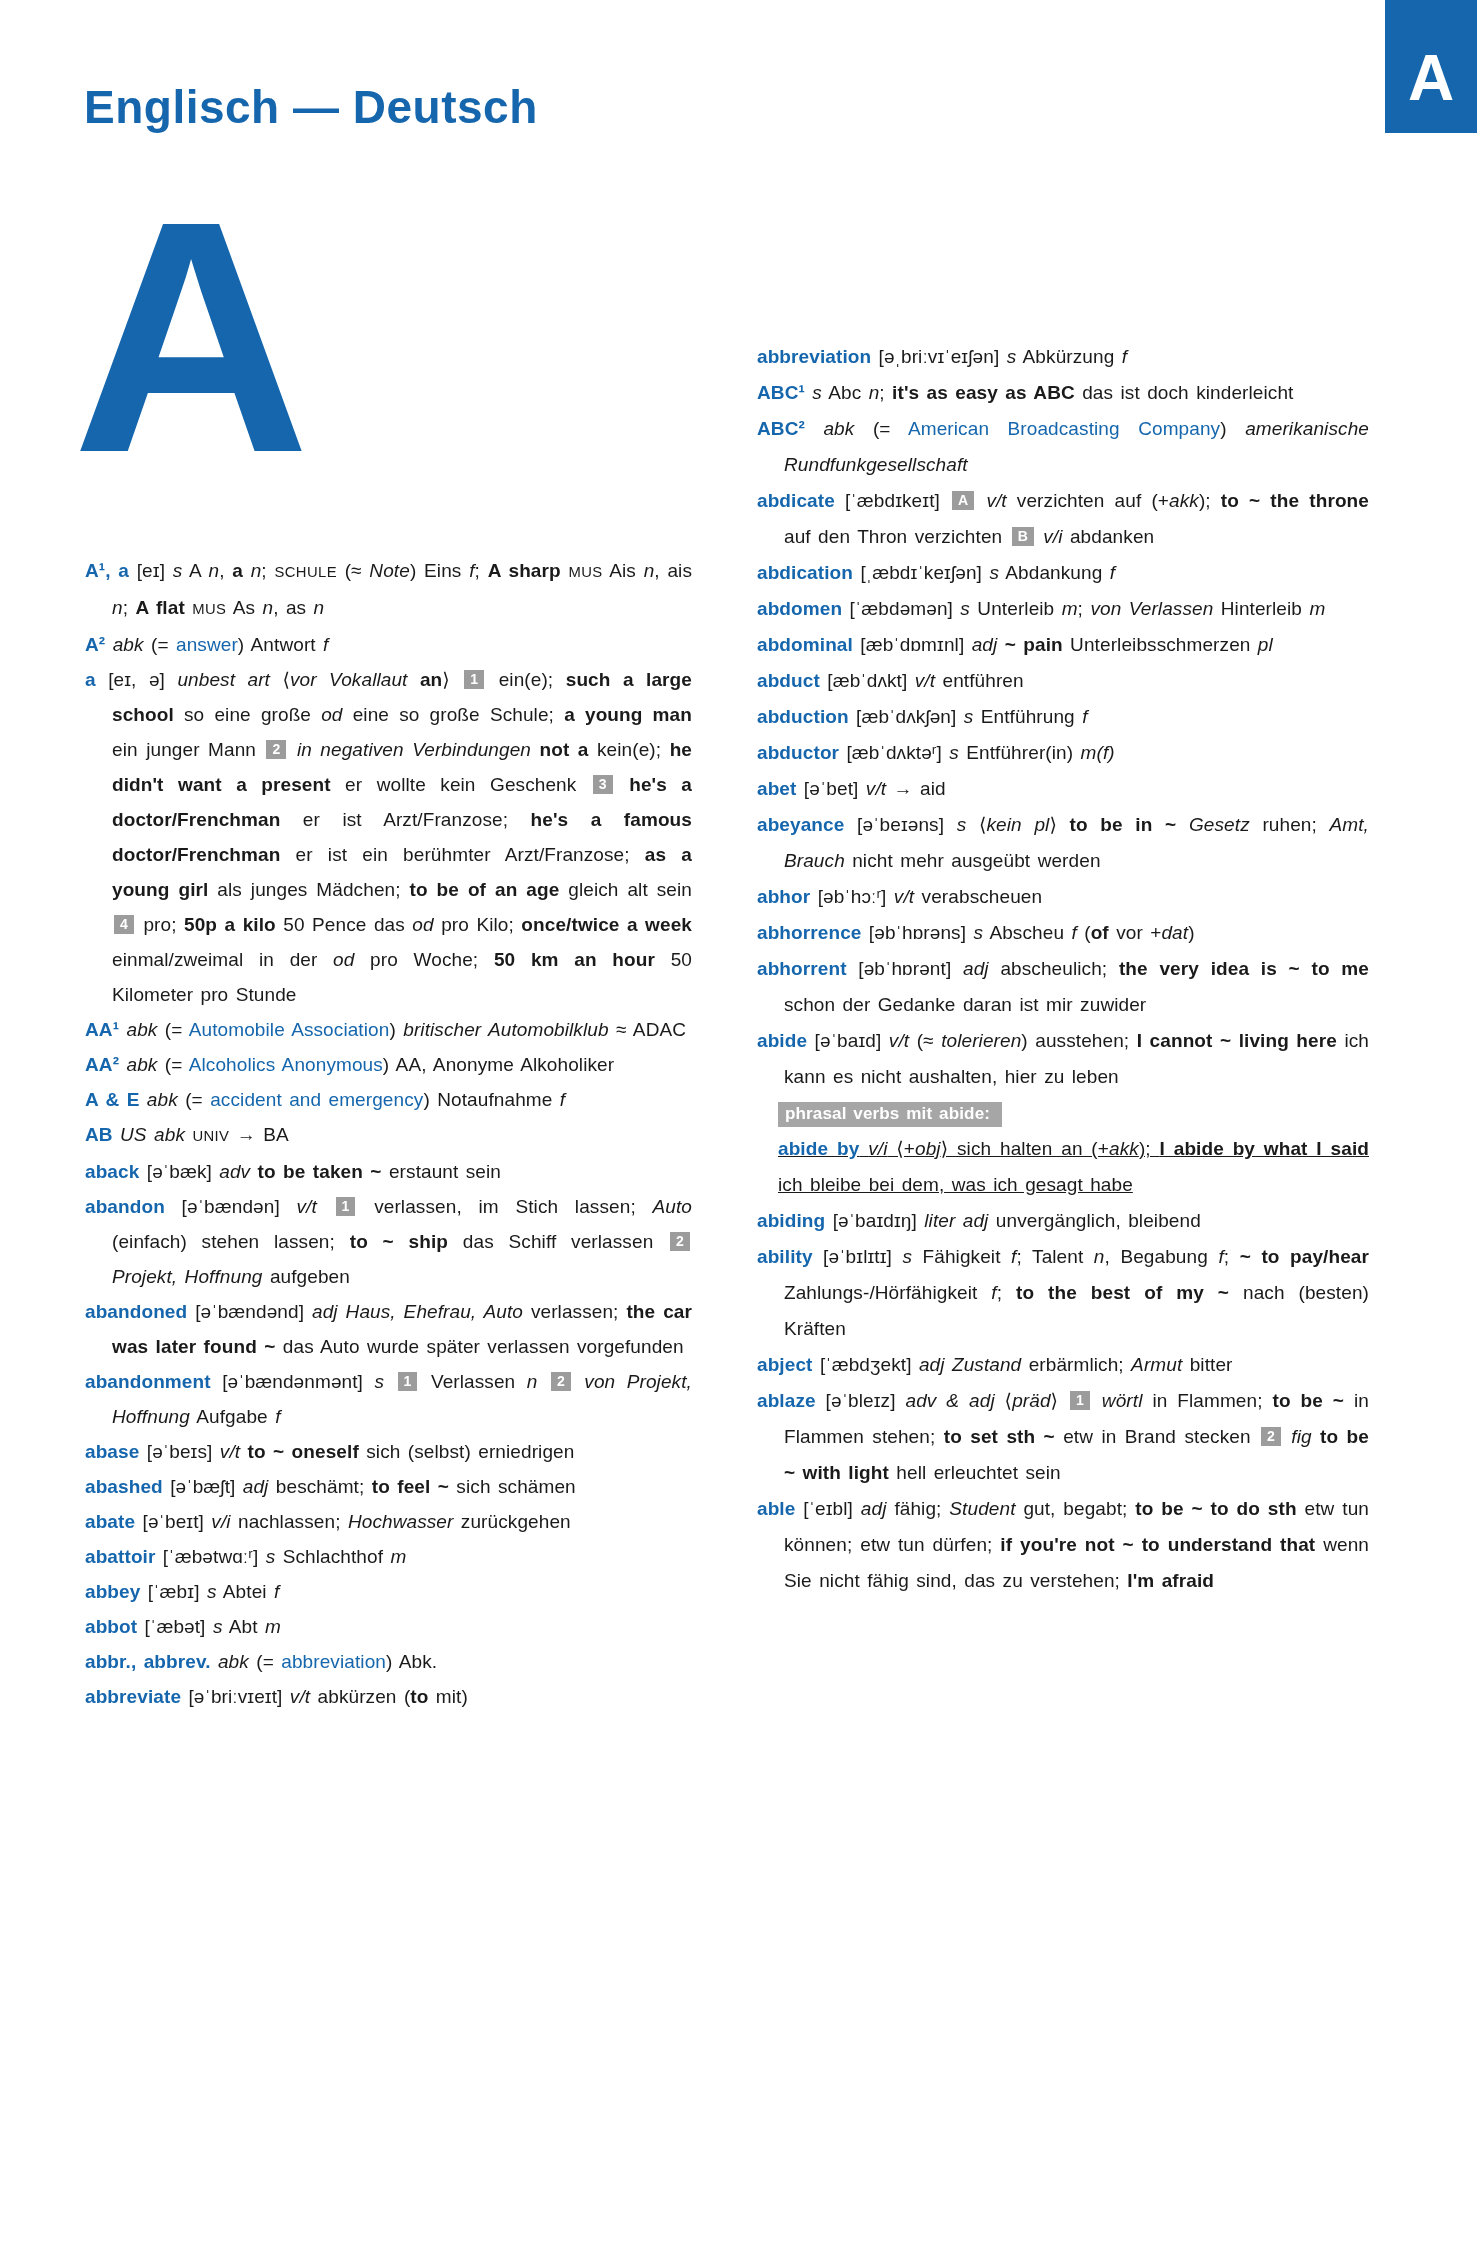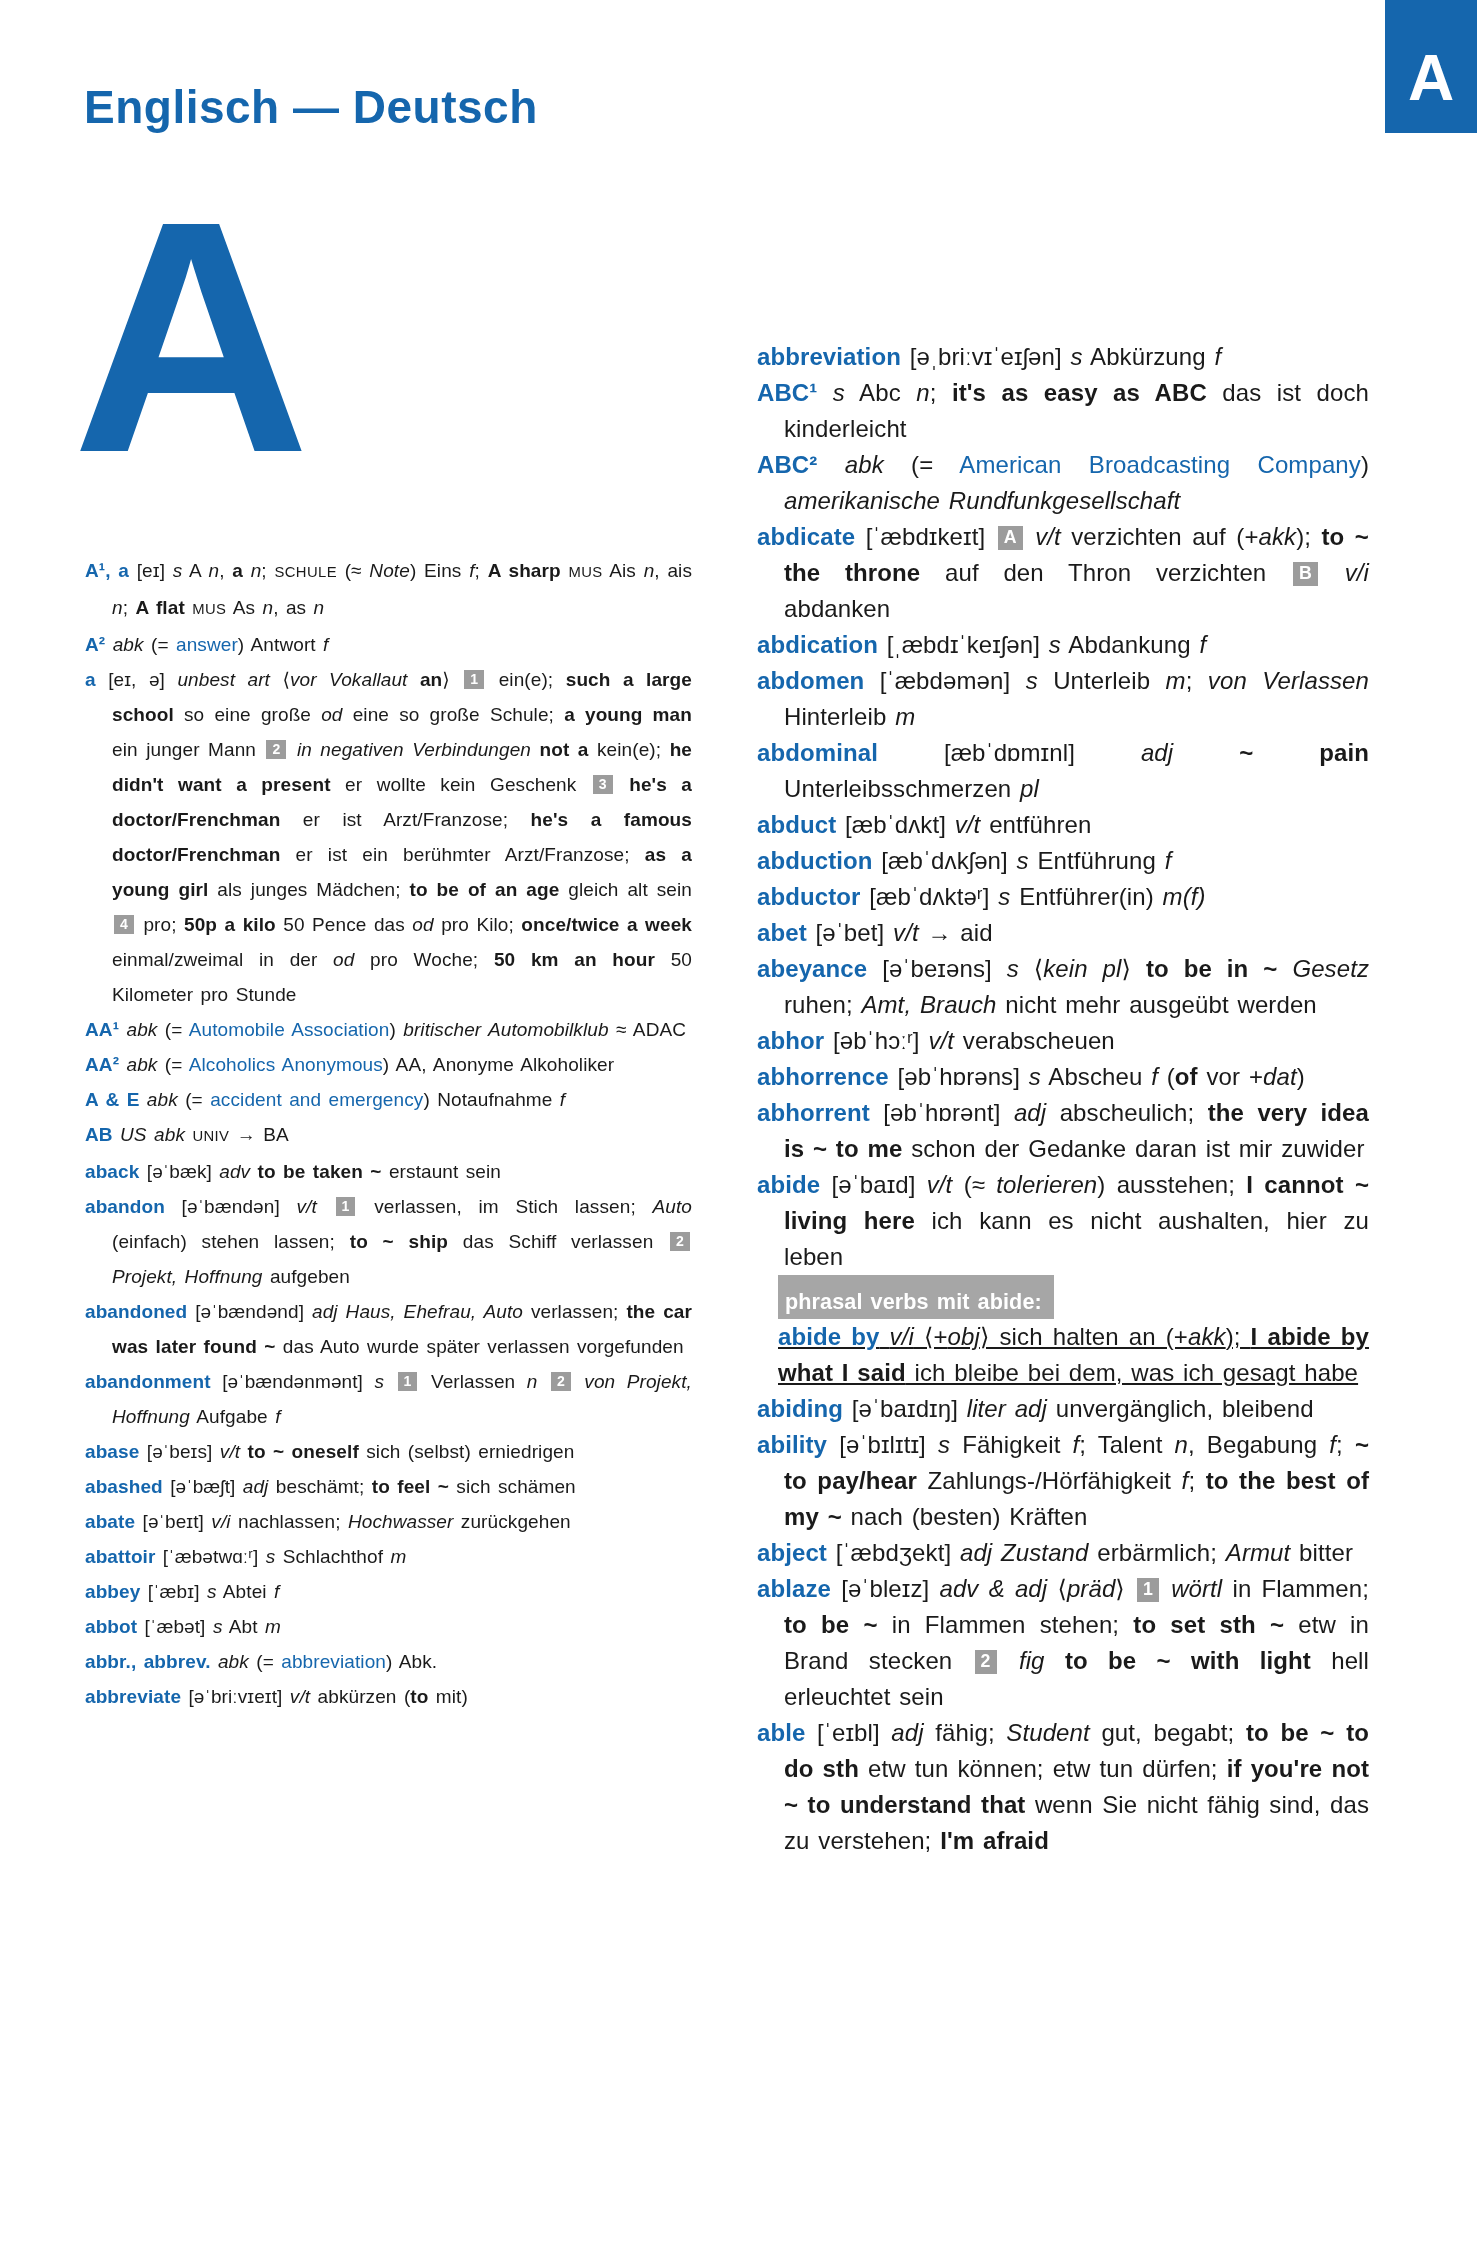--- a/index.html
+++ b/index.html
@@ -24,40 +24,40 @@
     font-size:46px;font-weight:bold;color:var(--blue);letter-spacing:0.5px;
   }
   .big-letter{
     position:absolute;left:72px;top:188px;
     font-size:330px;line-height:0.9;font-weight:bold;color:var(--blue);
   }
   .col{
     position:absolute;font-size:19px;letter-spacing:0.1px;word-spacing:2px;
   }
   .col-left{left:85px;top:553px;width:607px;line-height:35px;}
-  .col-right{left:757px;top:339px;width:612px;line-height:36px;font-size:24px;}
+  .col-right{left:757px;top:339px;width:612px;line-height:36px;font-size:19px;}
   .entry{
     margin:0;padding-left:27px;text-indent:-27px;text-align:justify;
   }
   .entry.sub{padding-left:21px;text-indent:0;text-decoration:underline;}
   .entry.bar-line{padding-left:21px;text-indent:0;text-align:left;}
   .r-h{color:var(--blue);font-weight:bold;}
   .r-b{font-weight:bold;}
   .r-i{font-style:italic;}
   .r-n{}
   .r-c{font-size:0.78em;letter-spacing:0.4px;}
   .r-r{color:var(--blue);}
   .r-m{
     display:inline-block;background:var(--marker);color:#ffffff;
     font-weight:bold;font-style:normal;font-size:0.74em;line-height:1.35;
     padding:0 6px;margin:0 2px;transform:translateY(-2px);text-indent:0;
   }
   .bar{
     display:inline-block;background:var(--bar);color:#ffffff;
-    font-weight:bold;font-size:0.9em;line-height:1.25;padding:14px 12px 3px 7px;
+    font-weight:bold;font-size:0.9em;line-height:1.25;padding:1px 12px 3px 7px;
   }
 </style>
 </head>
 <body>
 
 <div class="tab">
   <span>A</span>
 </div>
 
 <h1 class="title">Englisch — Deutsch</h1>

